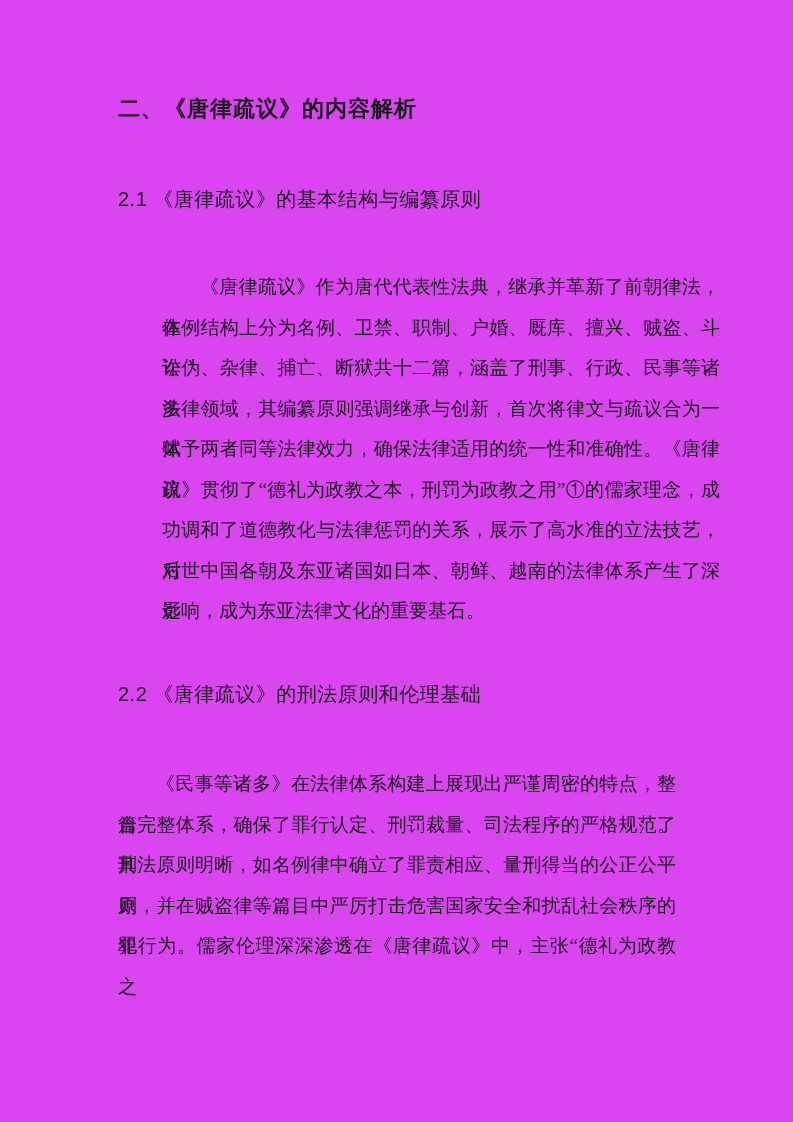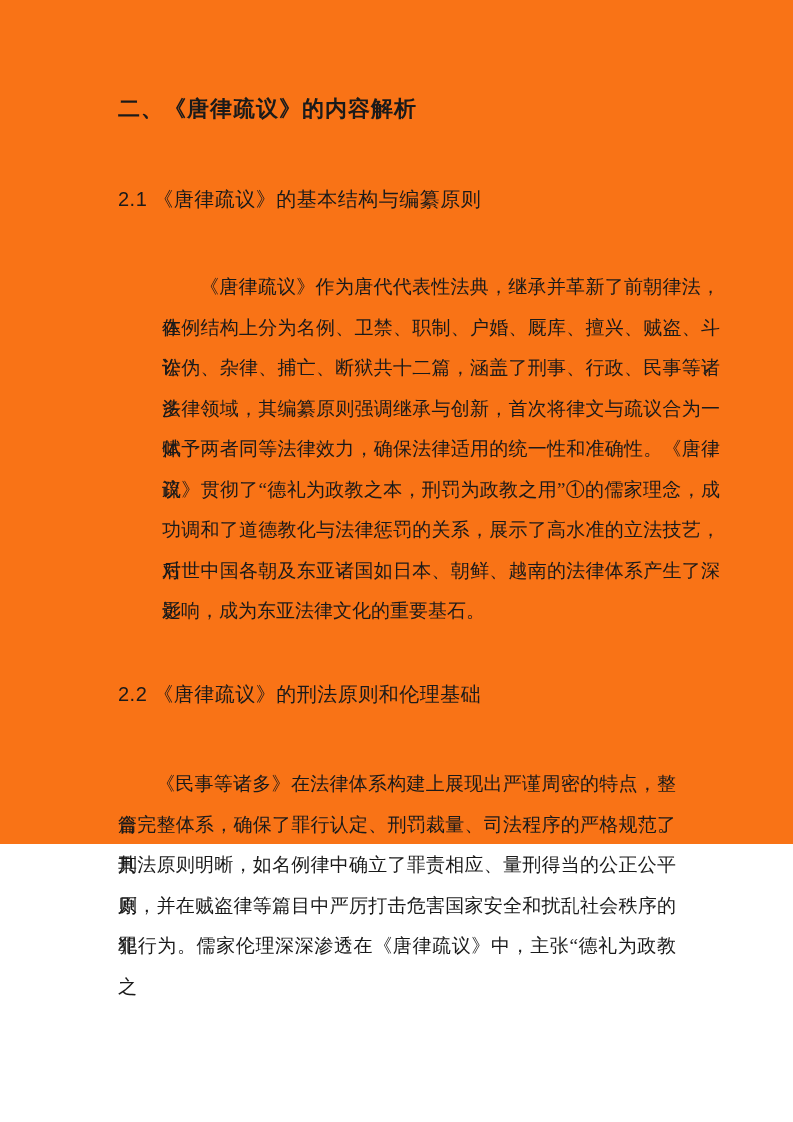--- a/index.html
+++ b/index.html
@@ -8,22 +8,22 @@
   }
   body {
     width: 793px;
     height: 1122px;
     background: #ffffff;
     overflow: hidden;
   }
   .page {
     position: relative;
     width: 793px;
-    height: 844px;
-    background: #f97316;
+    height: 1122px;
+    background: #d946ef;
     color: #1a1a1a;
   }
   .h1 {
     position: absolute;
     left: 118px;
     top: 95px;
     margin: 0;
     font-family: "Liberation Sans", "DejaVu Sans", sans-serif;
     font-weight: 700;
     font-size: 22px;

